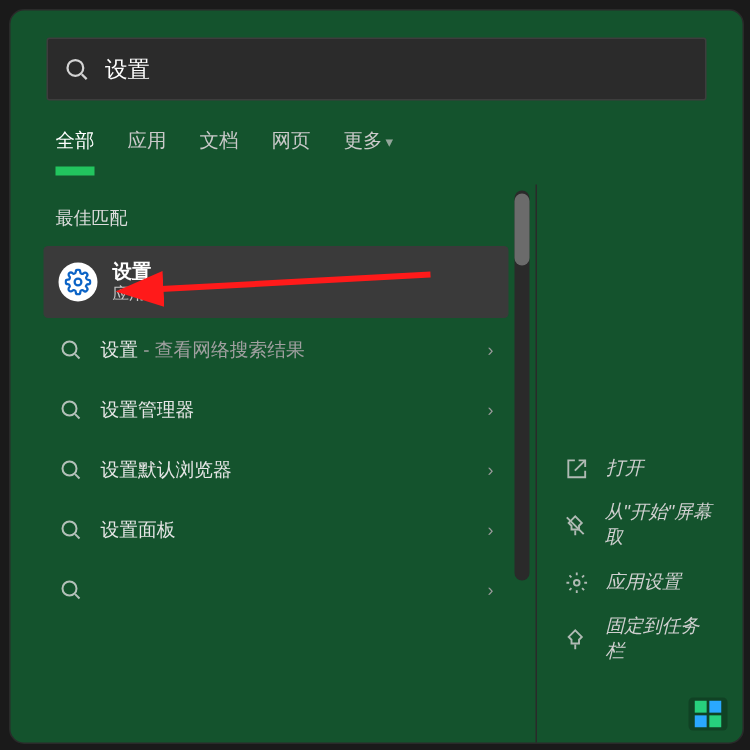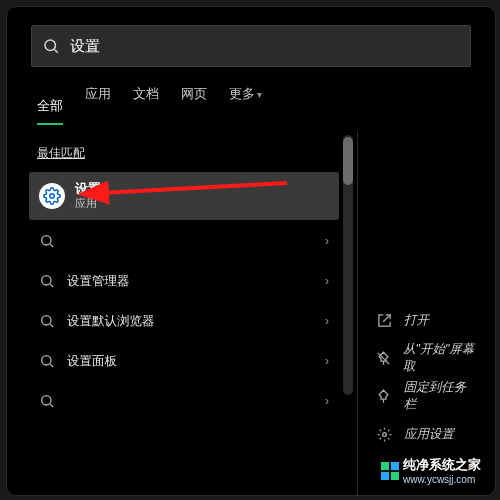--- a/index.html
+++ b/index.html
@@ -1,29 +1,29 @@
 <!DOCTYPE html>
 <html><head>
 <meta charset="utf-8">
 <style>
   html,body{margin:0;padding:0;width:500px;height:500px;overflow:hidden;background:#1a1a1a;font-family:"Segoe UI","Microsoft YaHei",Arial,sans-serif;color:#fff;}
   .frame{position:relative;width:500px;height:500px;box-sizing:border-box;border-radius:14px;padding:6px;}
-  .inner{position:relative;width:100%;height:100%;background:#000000;border-radius:10px;overflow:hidden;border:1px solid #2a2a2a;}
+  .inner{position:relative;width:100%;height:100%;background:#14532d;border-radius:10px;overflow:hidden;border:1px solid #2a2a2a;}
   .searchbar{margin:18px 24px 8px 24px;height:40px;background:#2b2b2b;border:1px solid #3d3d3d;border-radius:2px;display:flex;align-items:center;padding:0 10px;}
   .search-icon{width:18px;height:18px;margin-right:8px;opacity:.8;}
   .search-input{flex:1;background:transparent;border:none;outline:none;color:#fff;font-size:15px;}
   .tabs{display:flex;gap:22px;margin:18px 0 6px 30px;font-size:13px;color:#c9c9c9;}
   .tab{padding-bottom:8px;cursor:pointer;}
-  .tab.active{color:#fff;border-bottom:2px solid #22c55e;margin-top:12px;}
+  .tab.active{color:#fff;border-bottom:6px solid #22c55e;}
   .tab .chev{font-size:10px;margin-left:2px;opacity:.7;}
   .cols{display:flex;height:calc(100% - 110px);}
   .left{width:326px;position:relative;padding-left:14px;}
   .scrolltrack{position:absolute;right:-6px;top:4px;width:10px;height:260px;background:#2a2a2a;border-radius:6px;display:flex;justify-content:center;}
   .thumb{width:10px;height:48px;background:#6b6b6b;border-radius:6px;margin-top:2px;}
-  .sectitle{color:#dcdcdc;font-size:12px;margin:14px 0 10px 16px;text-decoration:underline;}
+  .sectitle{color:#dcdcdc;font-size:12px;margin:14px 0 10px 16px;}
   .best{margin:0 8px;height:48px;background:#3a3a3a;border-radius:3px;display:flex;align-items:center;padding:0 10px;position:relative;}
   .gear{width:26px;height:26px;border-radius:50%;background:#fff;display:flex;align-items:center;justify-content:center;margin-right:10px;}
   .gear svg{width:18px;height:18px;}
   .best .t{font-size:13px;font-weight:600;color:#fff;line-height:15px;}
   .best .s{font-size:11px;color:#c7c7c7;}
   .webitem{display:flex;align-items:center;height:38px;margin:2px 8px;padding:0 10px;border-radius:3px;cursor:pointer;position:relative;}
   .webitem .mg{width:16px;height:16px;margin-right:12px;opacity:.8;}
   .webitem .lbl{font-size:12.5px;color:#e6e6e6;}
   .webitem .lbl .dim{color:#a0a0a0;}
   .webitem .chev2{position:absolute;right:10px;font-size:12px;color:#9a9a9a;}
@@ -81,20 +81,21 @@
         </div>
       </div>
 
 
       <div id="weblist">
             <div class="webitem">
               <svg class="mg" viewBox="0 0 24 24" fill="none" stroke="#ddd" stroke-width="2">
                 <circle cx="11" cy="11" r="7"></circle>
                 <line x1="21" y1="21" x2="16.65" y2="16.65"></line>
               </svg>
+              <span class="lbl">设置<span class="dim"> - 查看网络搜索结果</span></span>
               <span class="chev2">›</span>
             </div>
             <div class="webitem">
               <svg class="mg" viewBox="0 0 24 24" fill="none" stroke="#ddd" stroke-width="2">
                 <circle cx="11" cy="11" r="7"></circle>
                 <line x1="21" y1="21" x2="16.65" y2="16.65"></line>
               </svg>
               <span class="lbl">设置管理器<span class="dim"></span></span>
               <span class="chev2">›</span>
             </div>
@@ -141,54 +142,50 @@
                 <path d="M12 17v5"></path>
                 <path d="M5 9l7-7 7 7-3 3v4H8v-4z"></path>
                 <line x1="3" y1="3" x2="21" y2="21"></line>
               </svg>
             </span>
         <span>从"开始"屏幕取</span>
       </div>
       <div class="ctx">
         <span class="ic">
               <svg viewBox="0 0 24 24" width="15" height="15" fill="none" stroke="#ccc" stroke-width="2">
+                <circle cx="12" cy="12" r="3"></circle>
+                <path d="M12 1v3M12 20v3M4.2 4.2l2.1 2.1M17.7 17.7l2.1 2.1M1 12h3M20 12h3M4.2 19.8l2.1-2.1M17.7 6.3l2.1-2.1"></path>
+              </svg>
+            </span>
+        <span>应用设置</span>
+      </div>
+      <div class="ctx">
+        <span class="ic">
+              <svg viewBox="0 0 24 24" width="15" height="15" fill="none" stroke="#ccc" stroke-width="2">
                 <path d="M12 17v5"></path>
                 <path d="M5 9l7-7 7 7-3 3v4H8v-4z"></path>
               </svg>
             </span>
         <span>固定到任务栏</span>
-      </div>
-      <div class="ctx">
-        <span class="ic">
-              <svg viewBox="0 0 24 24" width="15" height="15" fill="none" stroke="#ccc" stroke-width="2">
-                <circle cx="12" cy="12" r="3"></circle>
-                <path d="M12 1v3M12 20v3M4.2 4.2l2.1 2.1M17.7 17.7l2.1 2.1M1 12h3M20 12h3M4.2 19.8l2.1-2.1M17.7 6.3l2.1-2.1"></path>
-              </svg>
-            </span>
-        <span>应用设置</span>
       </div>
     </div>
   </div>
 
   <svg class="arrow" width="220" height="80">
     <defs>
           <marker id="ah" markerWidth="10" markerHeight="10" refX="2" refY="3" orient="auto">
             <path d="M0,0 L0,6 L8,3 z" fill="#ff1a1a"></path>
           </marker>
         </defs>
     <line x1="210" y1="4" x2="24" y2="14" stroke="#ff1a1a" stroke-width="4" marker-end="url(#ah)"></line>
   </svg>
 
   <div class="watermark">
     <svg class="sq" viewBox="0 0 20 20">
       <rect x="0" y="0" width="9" height="9" fill="#27d07d"></rect>
       <rect x="11" y="0" width="9" height="9" fill="#2aa8ff"></rect>
       <rect x="0" y="11" width="9" height="9" fill="#2aa8ff"></rect>
       <rect x="11" y="11" width="9" height="9" fill="#27d07d"></rect>
     </svg>
-    <div>
-      <div class="wt">纯净系统之家</div>
-      <div class="wd">www.ycwsjj.com</div>
-    </div>
   </div>
 
 </div>
   </div>
 
 </body></html>

